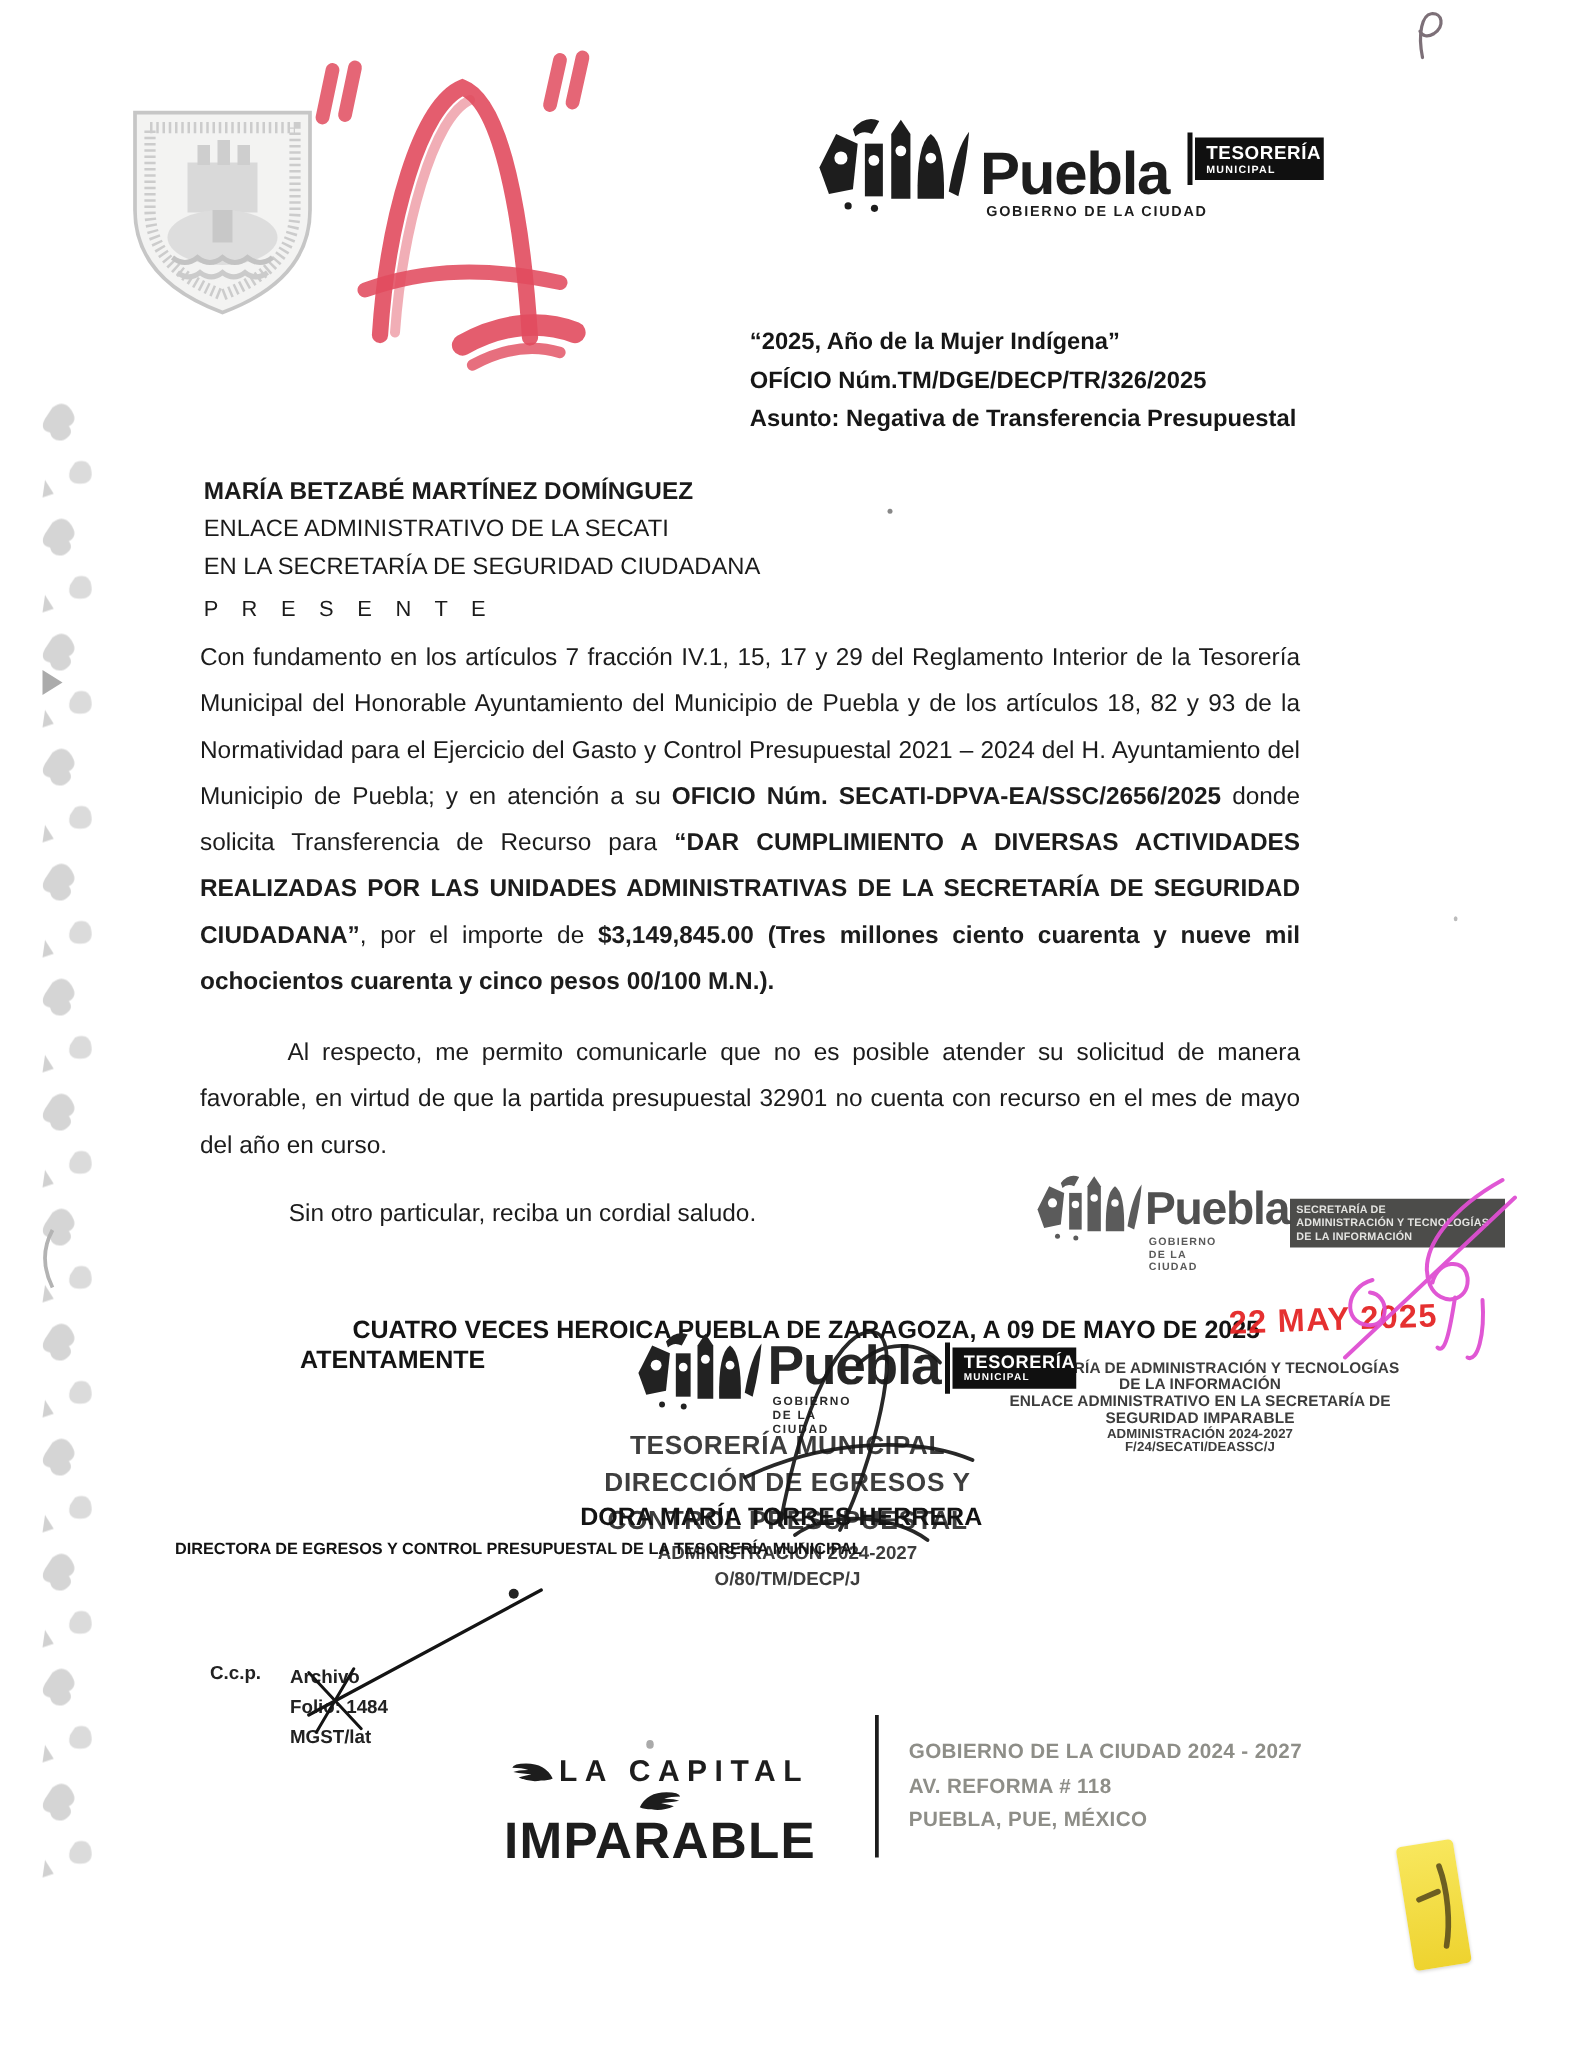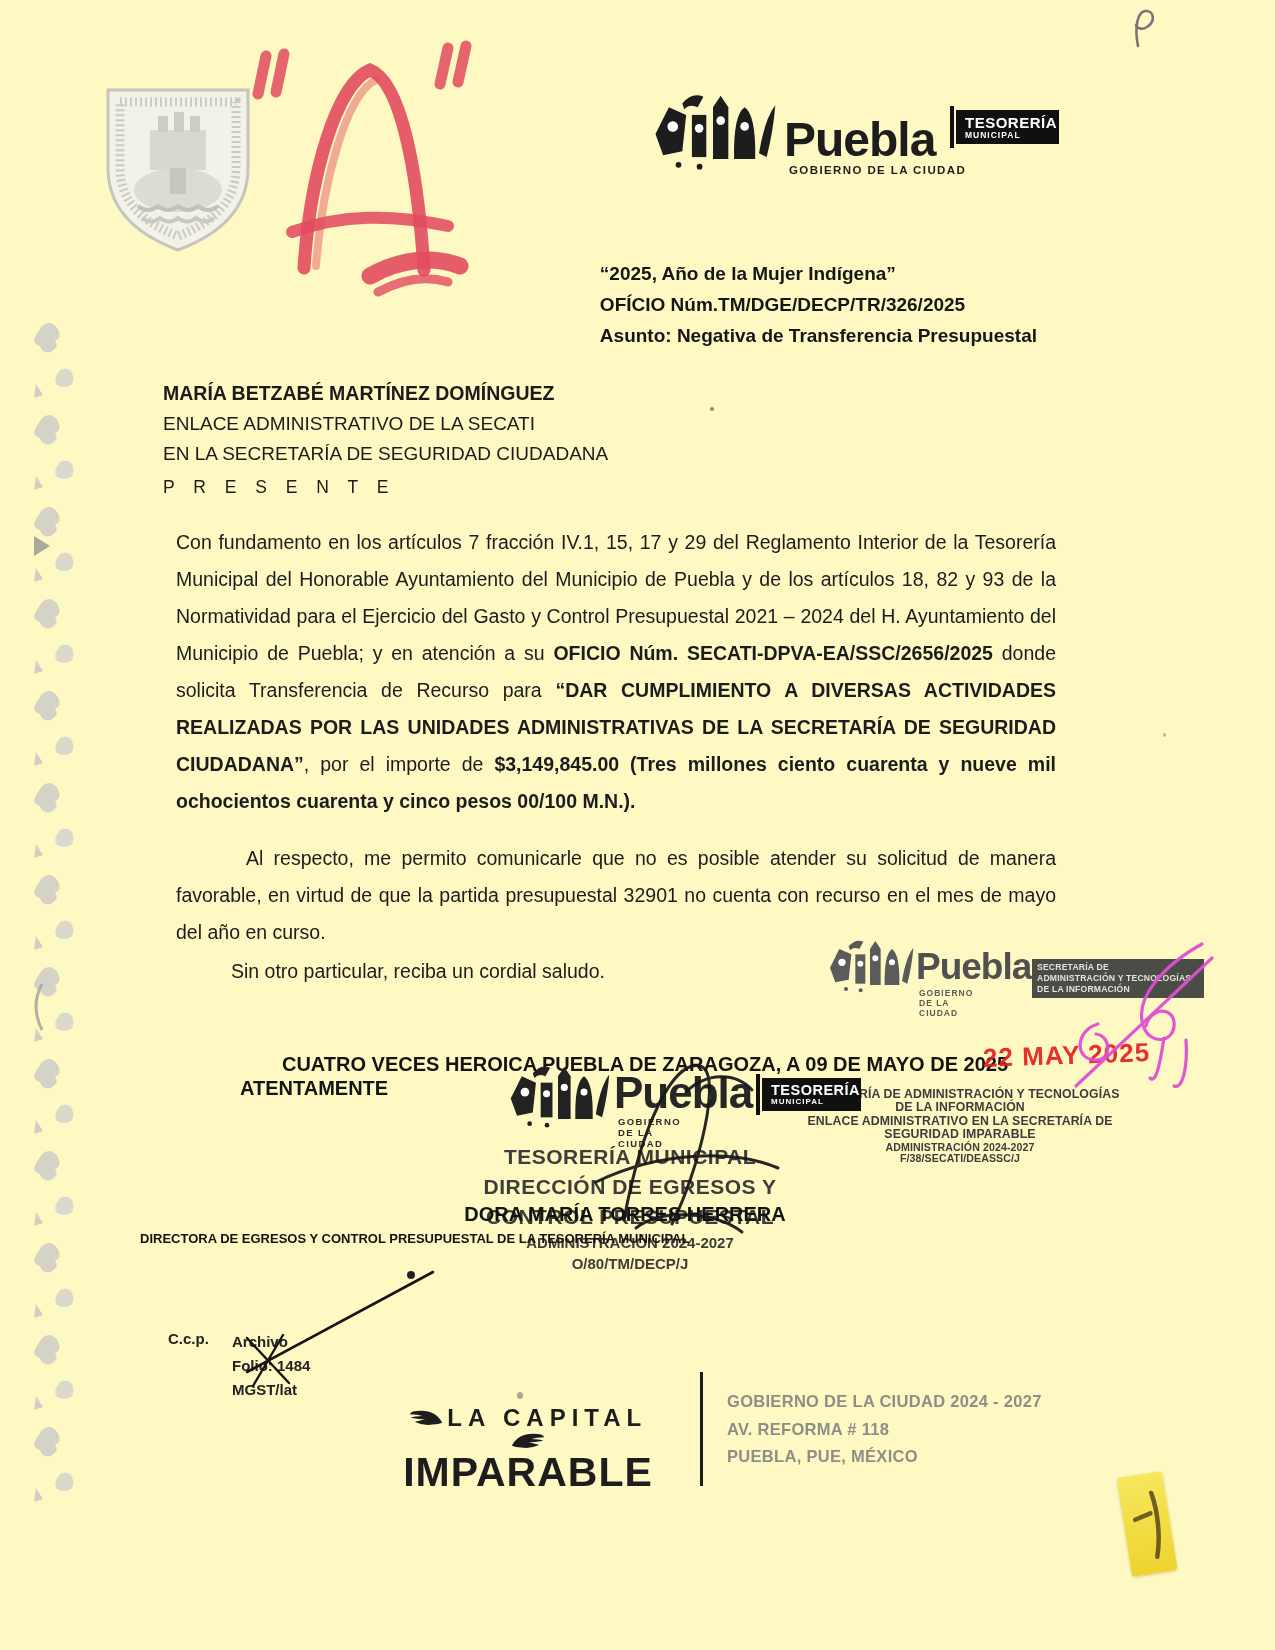--- a/index.html
+++ b/index.html
@@ -1,16 +1,16 @@
 <!DOCTYPE html>
 <html><head>
 <meta charset="utf-8">
 <style>
   html,body{margin:0;padding:0;background:#e9e9e7;}
-  #page{position:relative;width:1275px;height:1650px;background:#fef9c3;overflow:hidden;
+  #page{position:relative;width:1275px;height:1650px;background:#ffffff;overflow:hidden;
         font-family:"Liberation Sans","DejaVu Sans",sans-serif;color:#1f1f1f;}
   .abs{position:absolute;}
 
   
   .plogo-marks{color:#1d1d1d;}
   .wordmark{font-weight:800;letter-spacing:-1px;color:#1d1d1d;}
   .gobline{font-weight:800;color:#1d1d1d;letter-spacing:1.4px;}
   .deptbox{background:#101010;color:#fff;padding:5px 8px 4px 9px;line-height:1.05;}
   .deptbox::before{content:"";position:absolute;left:-6px;top:-4px;bottom:-4px;width:4px;background:#101010;}
   .dept1{font-weight:800;letter-spacing:.5px;}
@@ -18,21 +18,21 @@
 
   
   .hmeta{right:238px;top:258px;font-weight:700;font-size:19px;line-height:31px;color:#161616;}
 
   
   .recip{left:163px;top:378px;font-size:19px;line-height:30.5px;color:#1b1b1b;}
   .recip .nm{font-weight:800;font-size:19.5px;}
   .recip .pres{letter-spacing:7px;font-size:17.5px;margin-top:2px;}
 
   
-  .para{left:160px;width:880px;font-size:19.5px;line-height:37px;text-align:justify;color:#1c1c1c;margin:16px;}
+  .para{left:160px;width:880px;font-size:19.5px;line-height:37px;text-align:justify;color:#1c1c1c;margin:0;}
   .para .b{font-weight:800;}
   #p1{top:508px;}
   #p2{top:824px;text-indent:70px;}
   .closing{left:231px;top:960px;font-size:19.5px;color:#1c1c1c;}
 
   
   .atent{left:240px;top:1030px;width:800px;font-weight:800;font-size:20px;color:#141414;margin-top:47px;}
   .dateline{left:205px;top:1053px;width:880px;text-align:center;font-weight:800;font-size:20px;color:#141414;}
   .redstamp{left:983px;top:1040px;font-weight:800;font-size:26px;color:#e31f1f;letter-spacing:1px;transform:rotate(-2deg);opacity:.92;}
 
@@ -222,21 +222,21 @@
     <div class="sm">ADMINISTRACIÓN 2024-2027</div>
     <div class="sm">O/80/TM/DECP/J</div>
   </div>
 
   <div class="abs secati">
     <div>SECRETARÍA DE ADMINISTRACIÓN Y TECNOLOGÍAS</div>
     <div>DE LA INFORMACIÓN</div>
     <div>ENLACE ADMINISTRATIVO EN LA SECRETARÍA DE</div>
     <div>SEGURIDAD IMPARABLE</div>
     <div class="tiny">ADMINISTRACIÓN 2024-2027</div>
-    <div class="tiny">F/38/SECATI/DEASSC/J</div>
+    <div class="tiny">F/24/SECATI/DEASSC/J</div>
   </div>
 
   <svg class="abs" style="left:566px;top:1032px;z-index:4;" width="236" height="204" viewBox="0 0 236 204">
     <g stroke="#161616" stroke-width="3" fill="none" stroke-linecap="round" opacity=".92">
       <path d="M58 188 C76 90 108 28 134 34 C158 40 132 140 106 192"></path>
       <path d="M30 150 C96 118 170 118 212 136"></path>
       <path d="M70 196 C96 176 150 180 176 200"></path>
       <path d="M120 60 C140 40 170 40 186 58"></path>
     </g>
   </svg>

